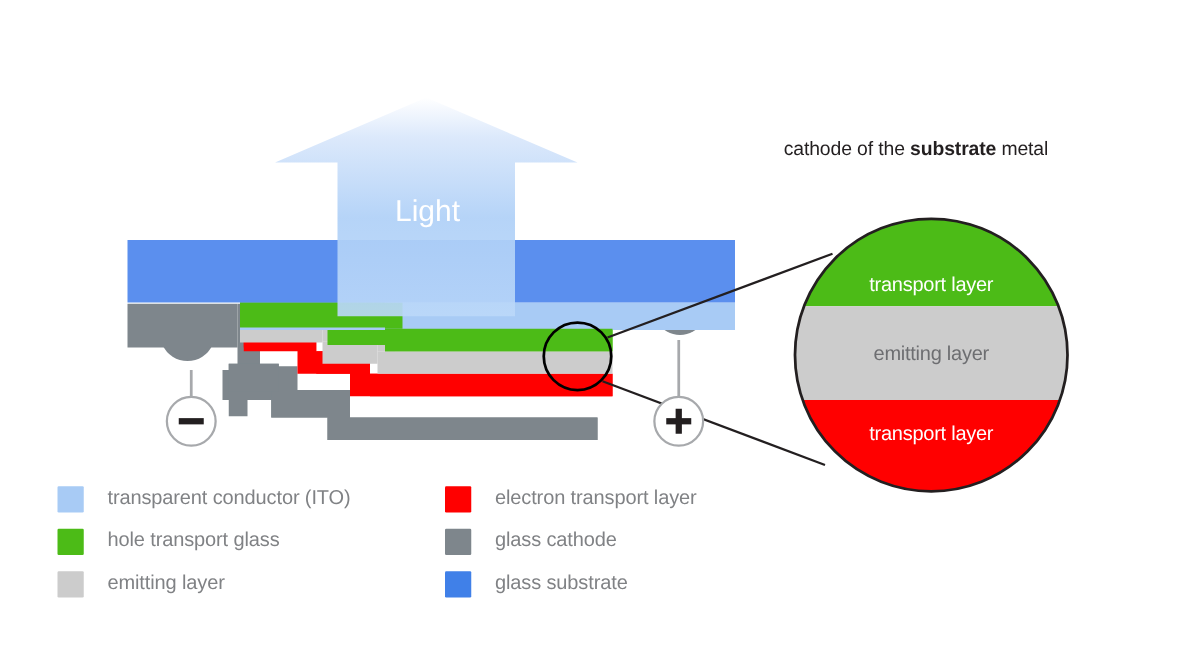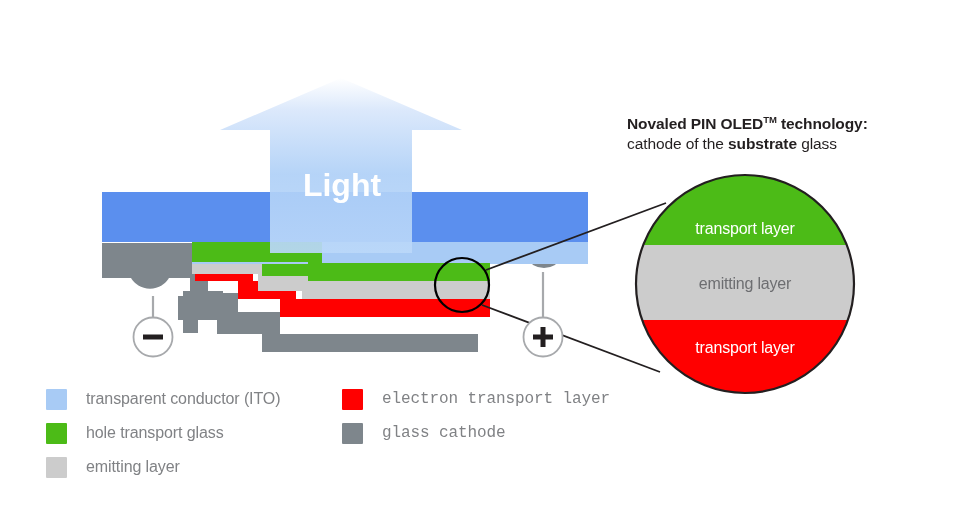--- a/index.html
+++ b/index.html
@@ -50,21 +50,21 @@
     position: absolute;
     left: 46px;
     top: 382px;
     width: 600px;
   }
   .legend-col {
     position: absolute;
     top: 0;
   }
   .legend-col.left { left: 0; }
-  .legend-col.right { left: 296px; font-family: Liberation Mono, monospace; }
+  .legend-col.right { left: 310px; }
   .legend-row {
     display: flex;
     align-items: center;
     height: 34px;
   }
   .legend-swatch {
     width: 21px;
     height: 21px;
     flex: 0 0 21px;
     border-radius: 1px;
@@ -72,27 +72,27 @@
   .legend-label {
     margin-left: 19px;
     font-size: 16px;
     color: #808285;
     white-space: nowrap;
     letter-spacing: -0.1px;
   }
   .light-label {
     position: absolute;
     left: 262px;
-    top: 168px;
+    top: 153px;
     width: 160px;
     text-align: center;
     color: #ffffff;
-    font-size: 32px;
+    font-size: 24px;
     line-height: 34px;
-    font-weight: bold;
+    font-weight: normal;
     pointer-events: none;
   }
   .zoom-text {
     position: absolute;
     font-size: 16px;
     letter-spacing: -0.2px;
     text-align: center;
     pointer-events: none;
     font-weight: normal;
   }
@@ -258,22 +258,21 @@
 
   <div class="light-label">
     <div>Light</div>
   </div>
 
   <div class="zoom-text zt-top">transport layer</div>
   <div class="zoom-text zt-mid">emitting layer</div>
   <div class="zoom-text zt-bot">transport layer</div>
 
   <div class="callout-title">
-    <div><span class="bold">Novaled PIN OLED</span><sup>TM</sup><span class="bold"> technology:</span></div>
-    <div><span>cathode of the </span><span class="bold">substrate</span><span> glass</span></div>
+    <div><span>cathode of the </span><span class="bold">substrate</span><span> metal</span></div>
   </div>
 
   <div class="legend">
     <div class="legend-col left">
       <div class="legend-row">
         <span class="legend-swatch" style="background:#A8CBF5"></span>
         <span class="legend-label">transparent conductor (ITO)</span>
       </div>
       <div class="legend-row">
         <span class="legend-swatch" style="background:#4CBB17"></span>
@@ -286,16 +285,20 @@
     </div>
     <div class="legend-col right">
       <div class="legend-row">
         <span class="legend-swatch" style="background:#FF0000"></span>
         <span class="legend-label">electron transport layer</span>
       </div>
       <div class="legend-row">
         <span class="legend-swatch" style="background:#7E868C"></span>
         <span class="legend-label">glass cathode</span>
       </div>
+      <div class="legend-row">
+        <span class="legend-swatch" style="background:#4080E8"></span>
+        <span class="legend-label">glass substrate</span>
+      </div>
     </div>
   </div>
 
 </div>
 
 </body></html>

